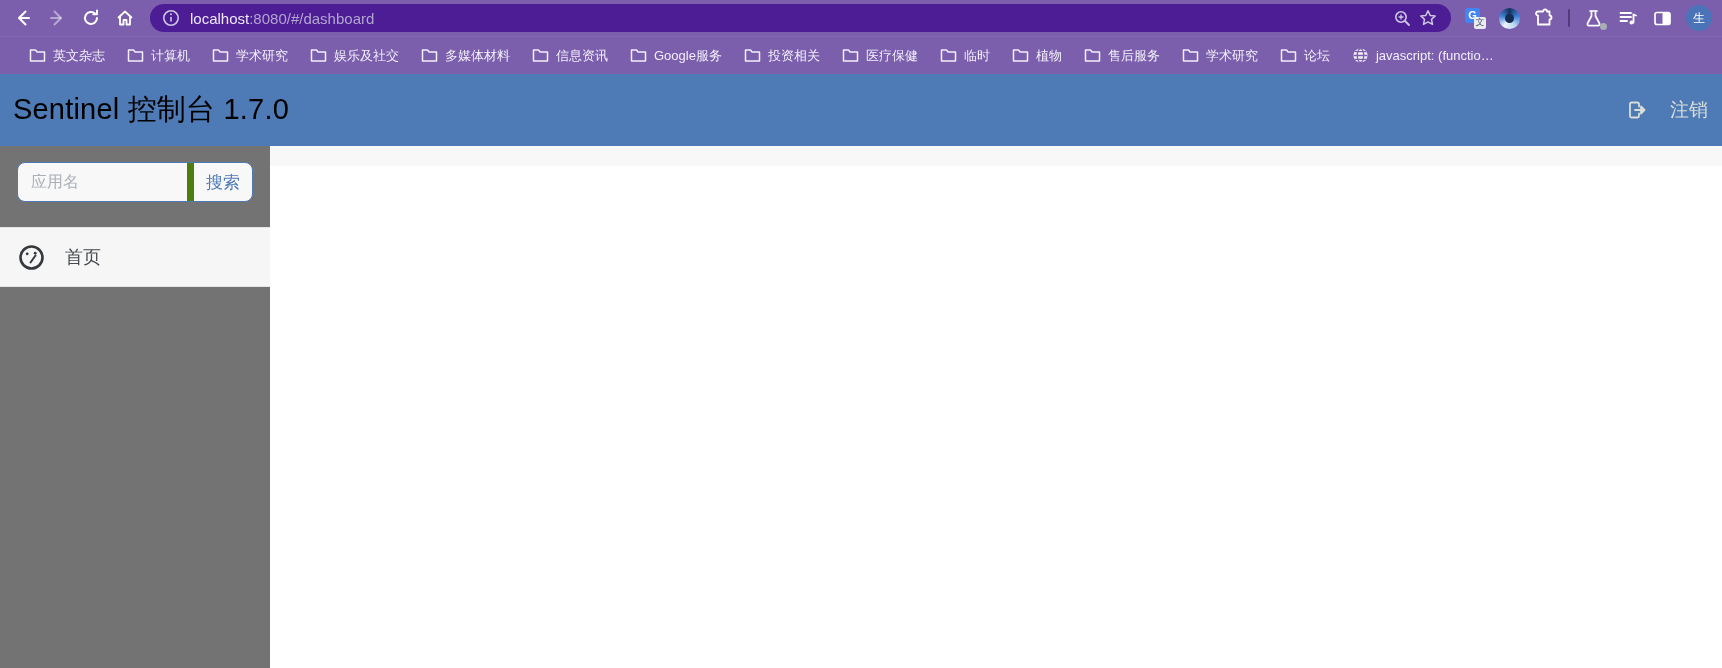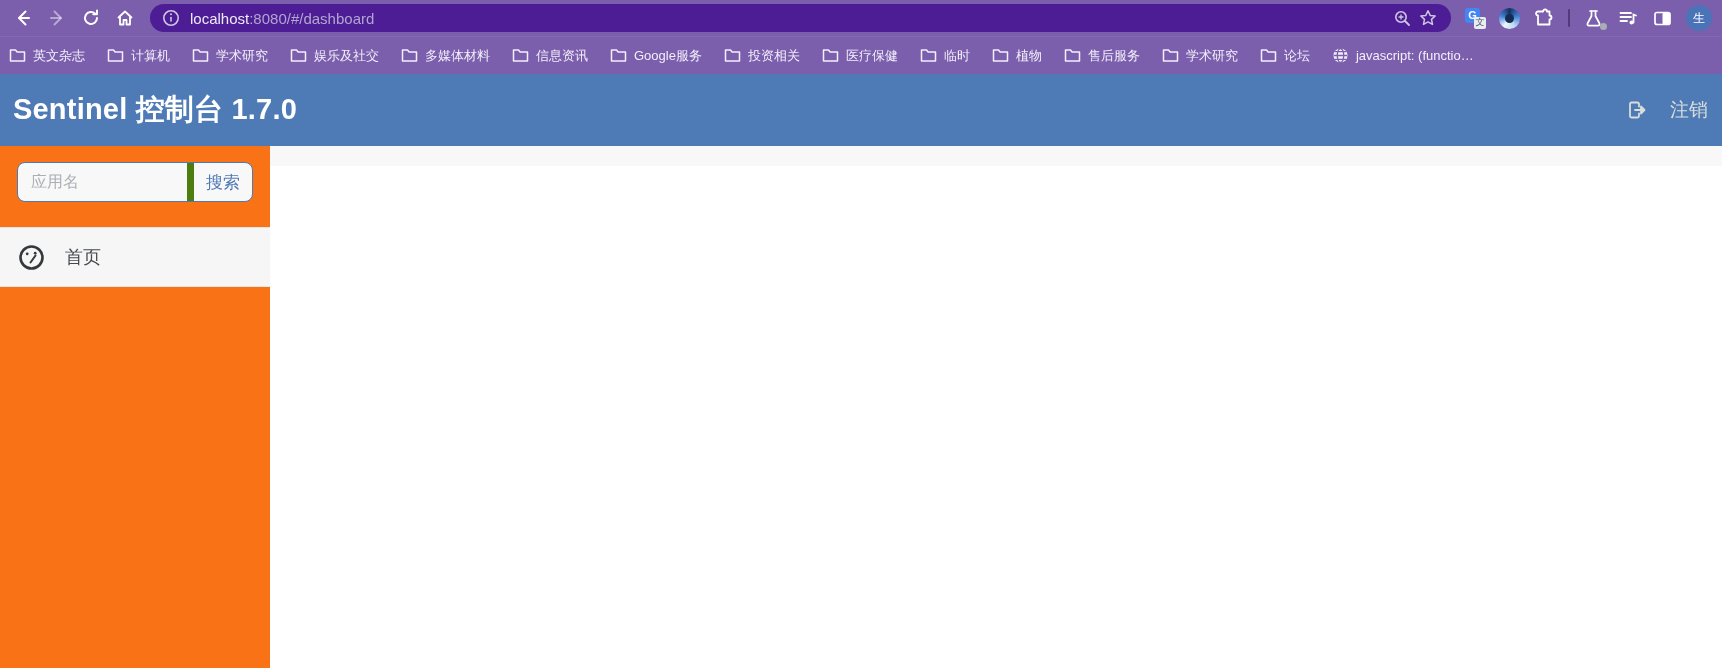--- a/index.html
+++ b/index.html
@@ -17,35 +17,35 @@
     flex:0 0 auto; }
   .url { font-size:15px; white-space:nowrap; overflow:hidden; flex:1 1 auto; margin-left:6px; }
   .url .host { color:#efeaf7; }
   .url .rest { color:#b3a6cf; }
   .ext-area { display:flex; align-items:center; gap:13px; flex:0 0 auto; padding-left:4px; }
   .vsep { width:2px; height:18px; background:rgba(30,15,60,.45); border-radius:1px; }
   .avatar { width:26px; height:26px; border-radius:50%; background:#4a73b8; color:#fff;
     font-size:12px; display:flex; align-items:center; justify-content:center; }
 
   .bookmarks { height:38px; background:#7b5fad; display:flex; align-items:center;
-    padding:0 0; gap:4px; border-top:1px solid rgba(255,255,255,0.06); }
+    padding:0 20px; gap:4px; border-top:1px solid rgba(255,255,255,0.06); }
   .bm { display:flex; align-items:center; gap:7px; padding:4px 9px; border-radius:6px;
     cursor:pointer; flex:0 0 auto; }
   .bm span { color:#f3effa; font-size:13px; white-space:nowrap; }
 
   
   .app-header { height:72px; background:#4e7ab5; display:flex; align-items:center;
     justify-content:space-between; padding:0 14px 0 13px; }
-  .app-title { color:#ffffff; font-size:29px; letter-spacing:.2px; font-weight:700; }
+  .app-title { color:#000000; font-size:29px; letter-spacing:.2px; font-weight:400; }
   .logout { display:flex; align-items:center; gap:23px; color:#d9ded9; font-size:19px;
     cursor:pointer; }
 
   
   .content { display:flex; height:522px; }
-  .sidebar { width:270px; flex:0 0 auto; background:#f97316; }
+  .sidebar { width:270px; flex:0 0 auto; background:#737373; }
   .search-group { margin:16px 17px 0 17px; height:40px; display:flex;
     border:1px solid #4e79b6; border-radius:8px; background:#f8f8f8; overflow:hidden; }
   .search-input { flex:1 1 auto; border:none; outline:none; background:transparent;
     padding:0 13px; font-size:16px; color:#333; min-width:0;
     font-family:"Liberation Sans", sans-serif; }
   .search-input::placeholder { color:#aab0b6; opacity:1; }
   .search-btn { width:65px; flex:0 0 auto; border:none; border-left:7px solid #4d7c0f;
     background:transparent; color:#4e79b6; font-size:17px; cursor:pointer;
     font-family:"Liberation Sans", sans-serif; }
   .nav-list { margin-top:25px; border-top:1px solid #e5e5e5; }

